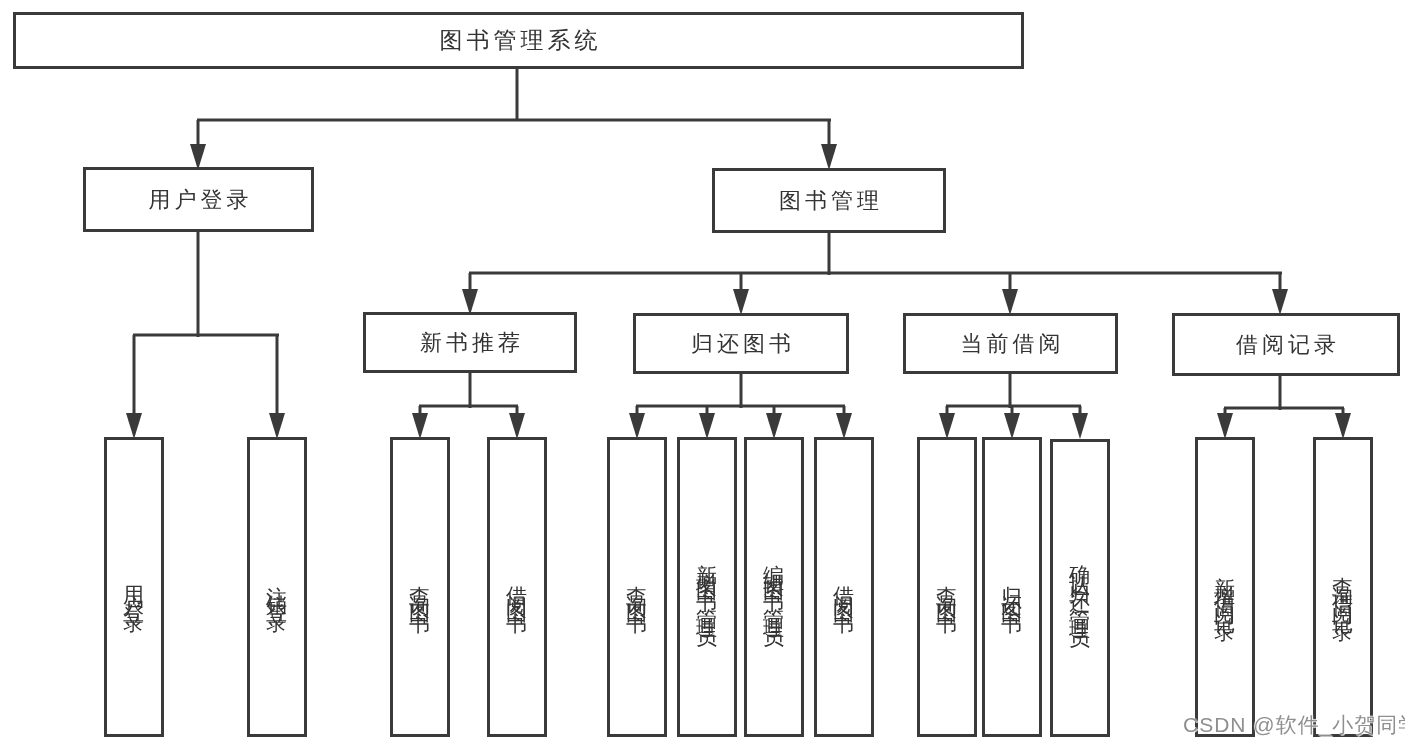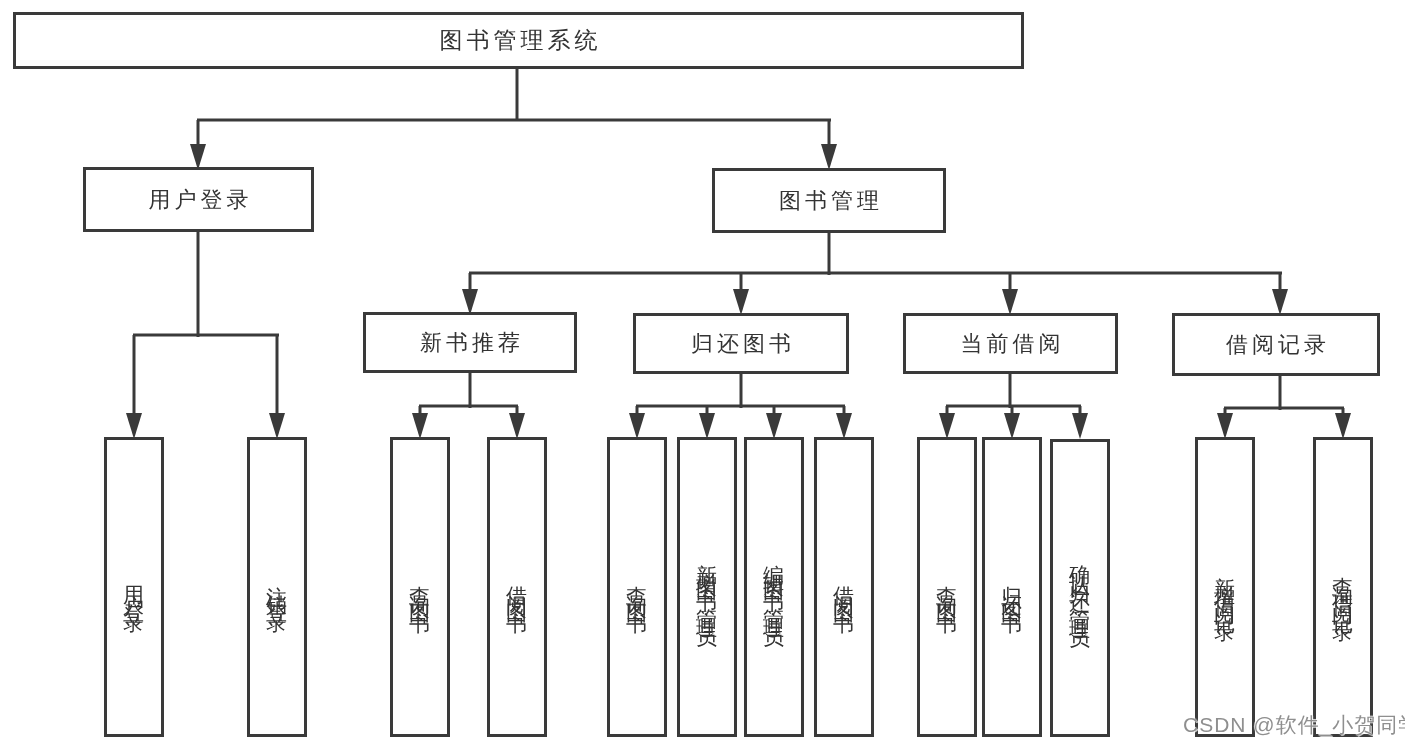--- a/index.html
+++ b/index.html
@@ -137,21 +137,21 @@
 
   <div class="node h" style="left:712px;top:168px;width:234px;height:65px">
     <span>图书管理</span>
   </div>
   <div class="node h" style="left:633px;top:313px;width:216px;height:61px">
     <span>归还图书</span>
   </div>
   <div class="node h" style="left:903px;top:313px;width:215px;height:61px">
     <span>当前借阅</span>
   </div>
-  <div class="node h" style="left:1172px;top:313px;width:208px;height:63px">
+  <div class="node h" style="left:1172px;top:313px;width:228px;height:63px">
     <span>借阅记录</span>
   </div>
 
   <div class="node v" style="left:104px;top:437px;width:60px;height:300px">
     <span>用户登录</span>
   </div>
   <div class="node v" style="left:247px;top:437px;width:60px;height:300px">
     <span>注销登录</span>
   </div>
 

